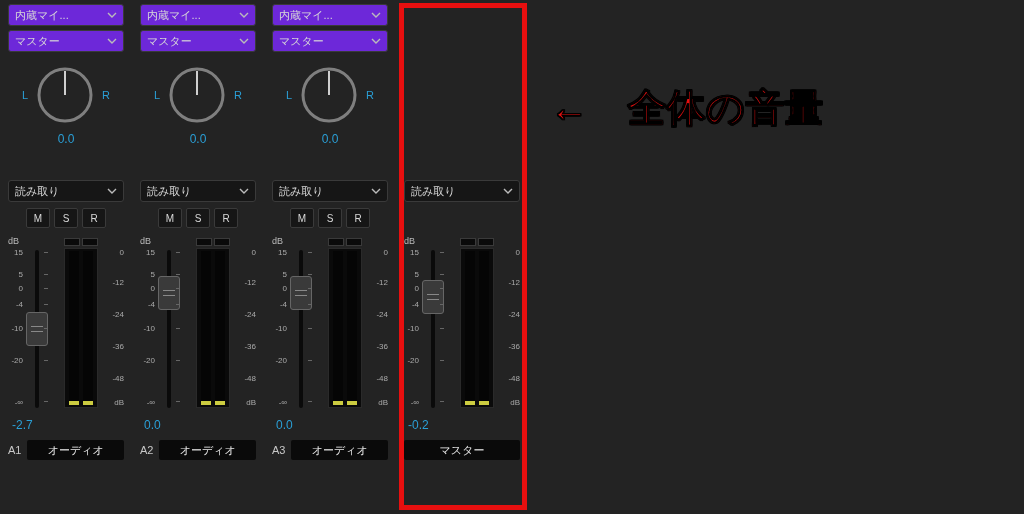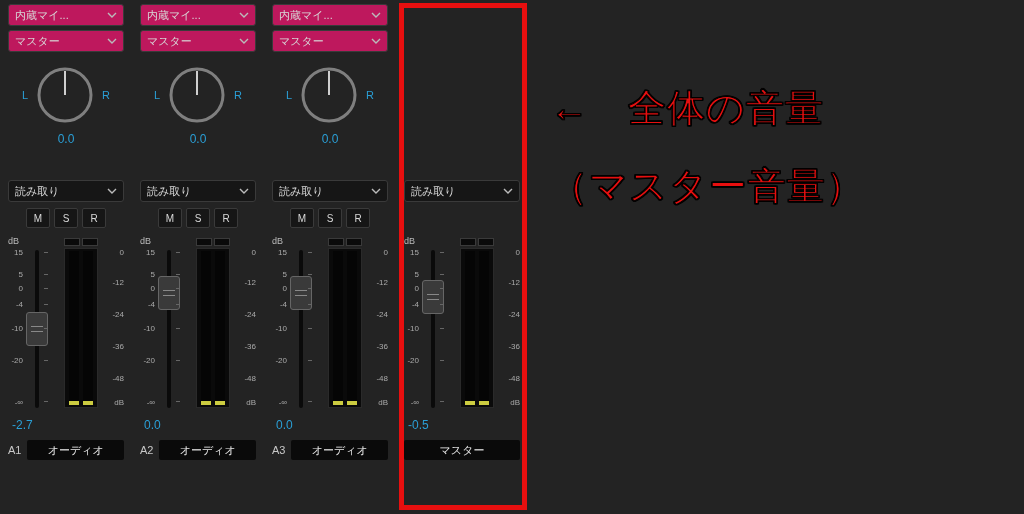--- a/index.html
+++ b/index.html
@@ -19,21 +19,21 @@
   }
   .channel {
     width: 124px;
     display: flex;
     flex-direction: column;
     align-items: center;
   }
   .dropdown {
     width: 116px;
     height: 22px;
-    background: #be185d;
+    background: #6d28d9;
     border: 1px solid #3a3a3a;
     border-radius: 3px;
     display: flex;
     align-items: center;
     justify-content: space-between;
     padding: 0 6px;
     font-size: 11px;
     color: #d8d8d8;
     margin-bottom: 4px;
   }
@@ -279,21 +279,21 @@
   }
   .annotation {
     position: absolute;
     left: 550px;
     top: 70px;
     width: 470px;
     z-index: 9;
   }
   .anno-line {
     font-size: 38px;
-    font-weight: 400;
+    font-weight: 700;
     color: #e70f0f;
     -webkit-text-stroke: 1px #000;
     line-height: 2.0;
     white-space: nowrap;
     text-shadow:
       1px 0 #000, -1px 0 #000, 0 1px #000, 0 -1px #000,
       1px 1px #000, -1px -1px #000, 1px -1px #000, -1px 1px #000;
     letter-spacing: 1px;
   }
   .arrow-row {
@@ -682,29 +682,28 @@
             </div>
           <span class="meter-scale-lbl" style="top:0">0</span>
           <span class="meter-scale-lbl" style="top:30px">-12</span>
           <span class="meter-scale-lbl" style="top:62px">-24</span>
           <span class="meter-scale-lbl" style="top:94px">-36</span>
           <span class="meter-scale-lbl" style="top:126px">-48</span>
           <span class="meter-scale-lbl" style="top:150px">dB</span>
         </div>
       </div>
     </div>
-    <div class="vol-value">-0.5</div>
+    <div class="vol-value">-0.2</div>
     <div class="footer-row">
       <div class="ch-name" style="flex:1">マスター</div>
     </div>
   </div>
 
 </div>
 
 <div class="master-highlight"></div>
 
 <div class="annotation">
   <div class="arrow-row">
     <span class="arrow-line">←</span>
     <span class="anno-line">全体の音量</span>
   </div>
-  <div class="anno-line">（マスター音量）</div>
 </div>
 
 </body></html>

